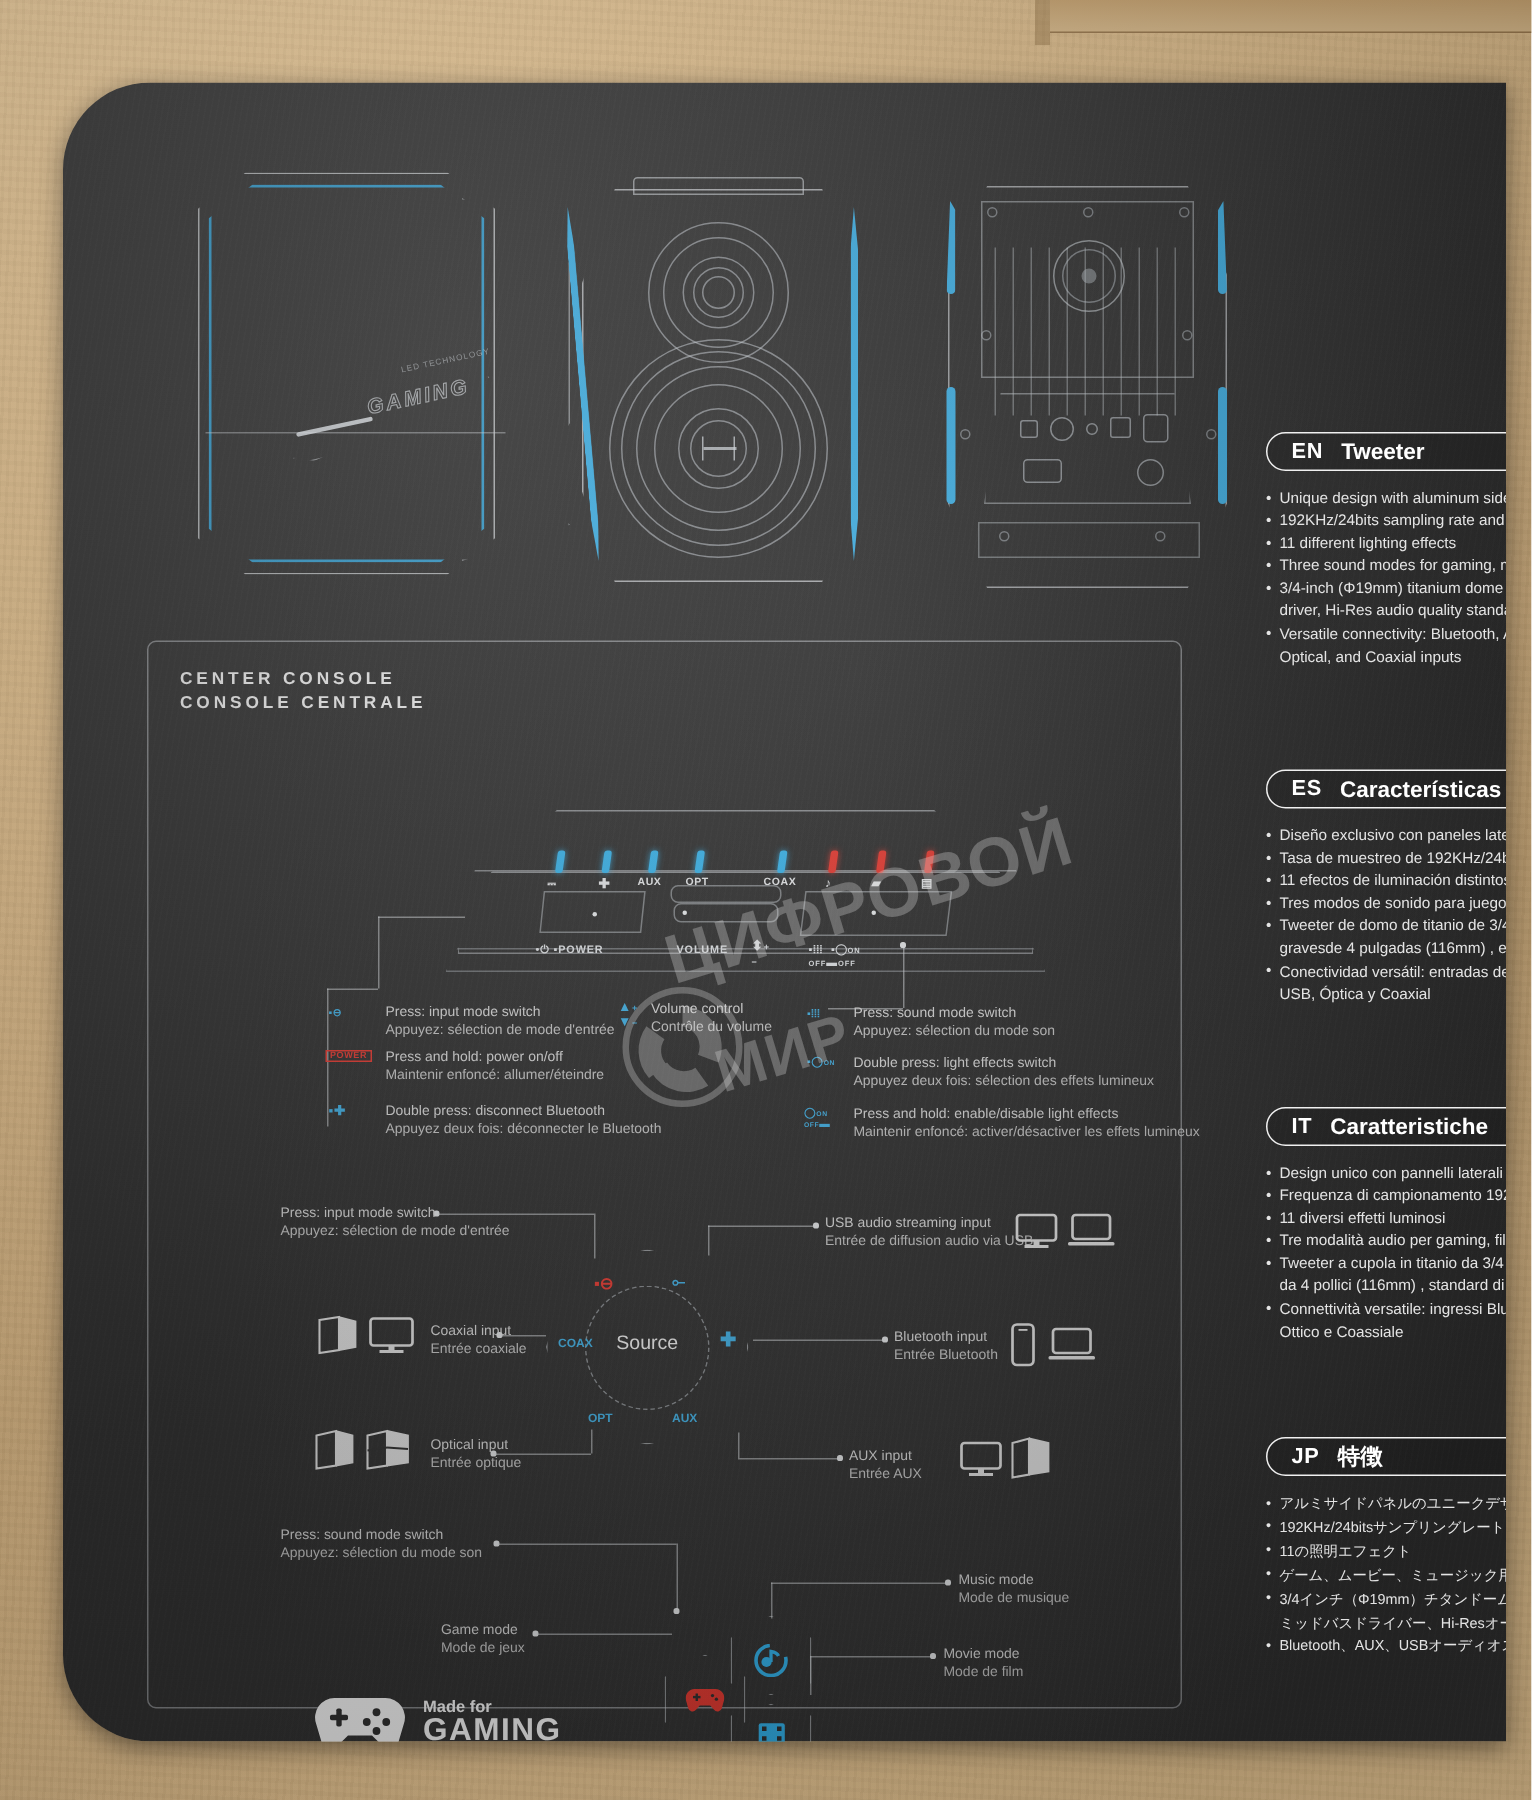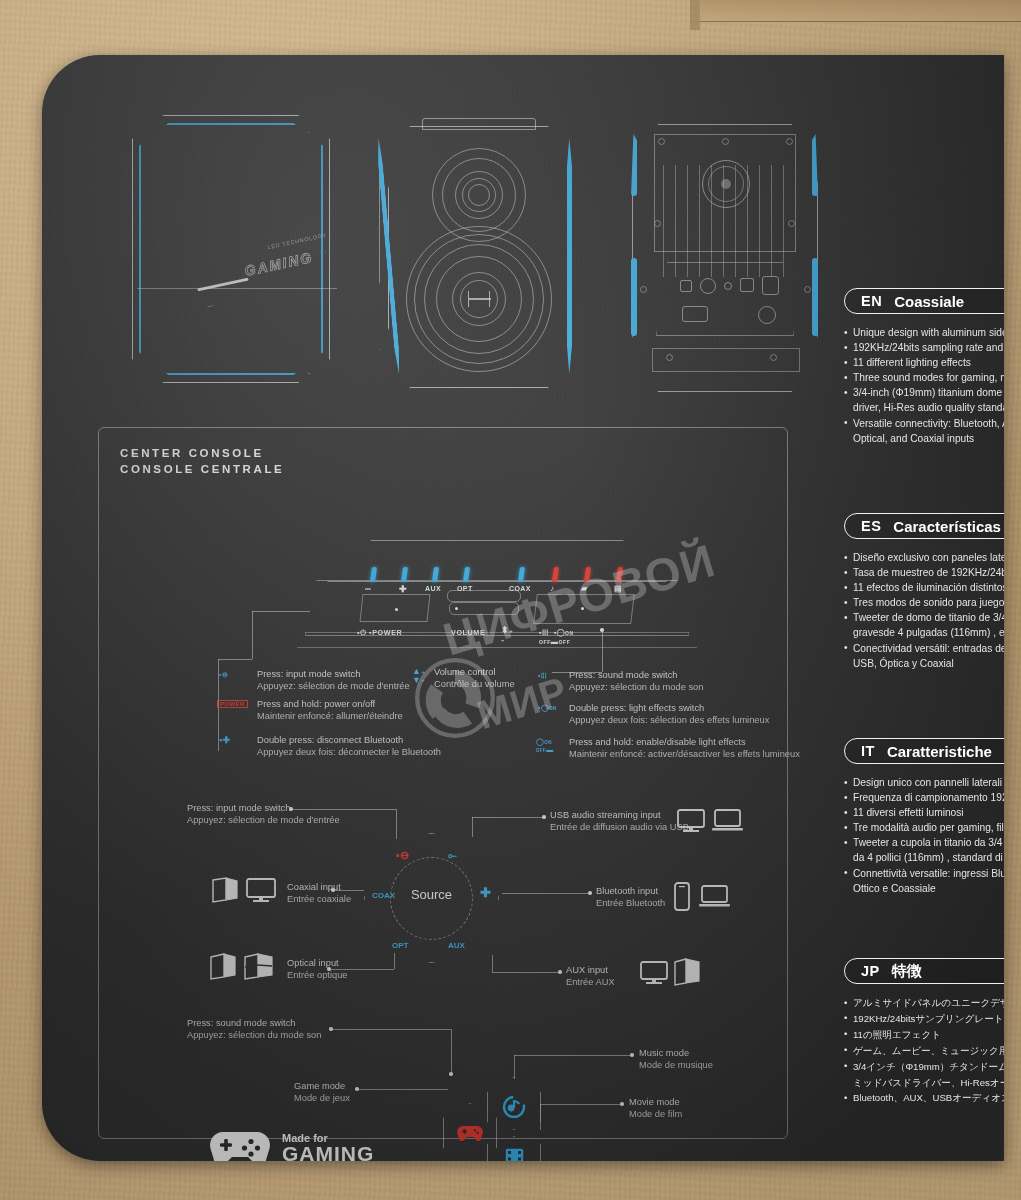--- a/index.html
+++ b/index.html
@@ -336,21 +336,21 @@
         <div class="screw" style="left:62px;top:246px"></div>
         <div class="screw" style="left:166px;top:246px"></div>
       </div>
     </div>
 
     <div class="langcol">
 
       <div class="langblock" style="top:233px">
         <div class="lang-pill">
           <span class="lang-code">EN</span>
-          <span class="lang-title">Coassiale</span>
+          <span class="lang-title">Tweeter</span>
         </div>
         <ul class="lang-list">
           <li>Unique design with aluminum side panels</li>
           <li>192KHz/24bits sampling rate and 88W output</li>
           <li>11 different lighting effects</li>
           <li>Three sound modes for gaming, movie and music</li>
           <li>3/4-inch (Φ19mm) titanium dome tweeter, 4-inch mid-bass</li>
           <li class="cont">driver, Hi-Res audio quality standard</li>
           <li>Versatile connectivity: Bluetooth, AUX, USB,</li>
           <li class="cont">Optical, and Coaxial inputs</li>

